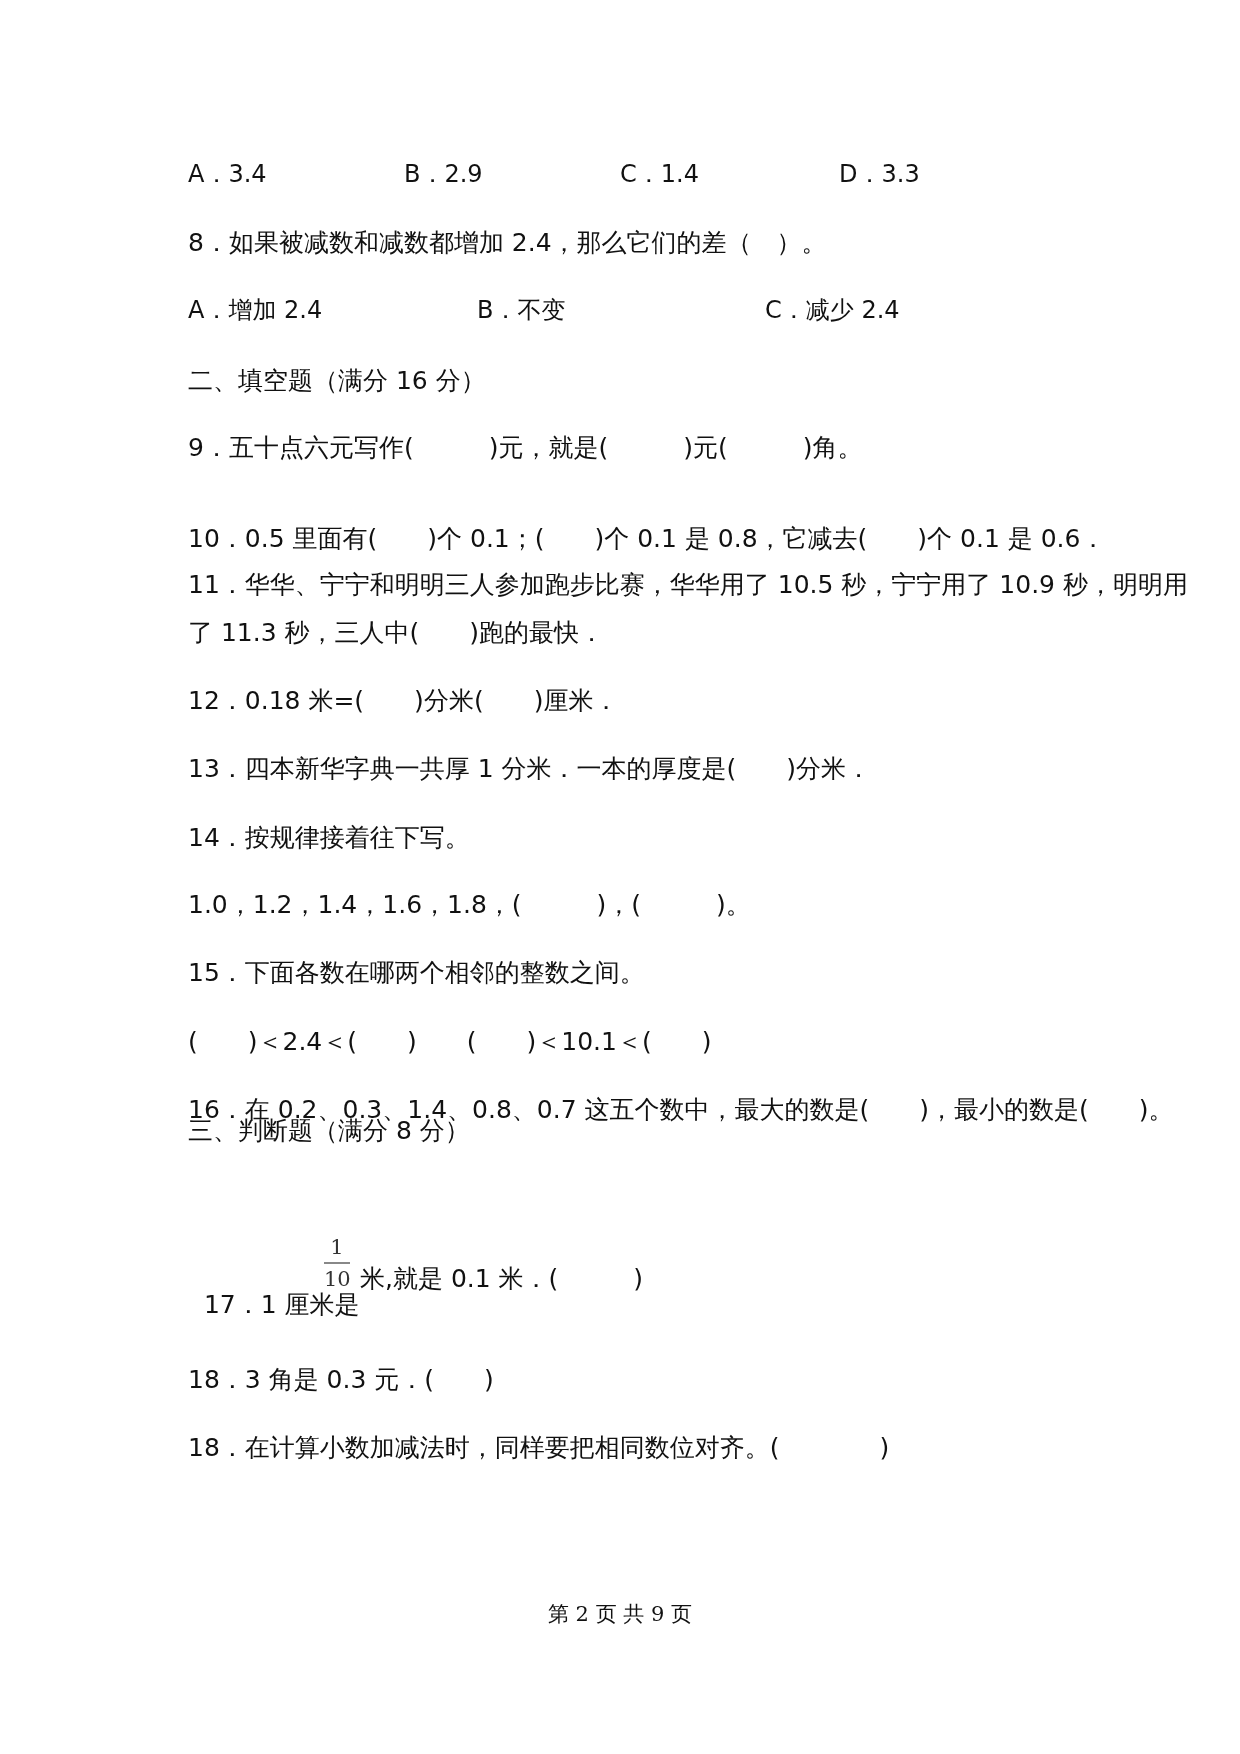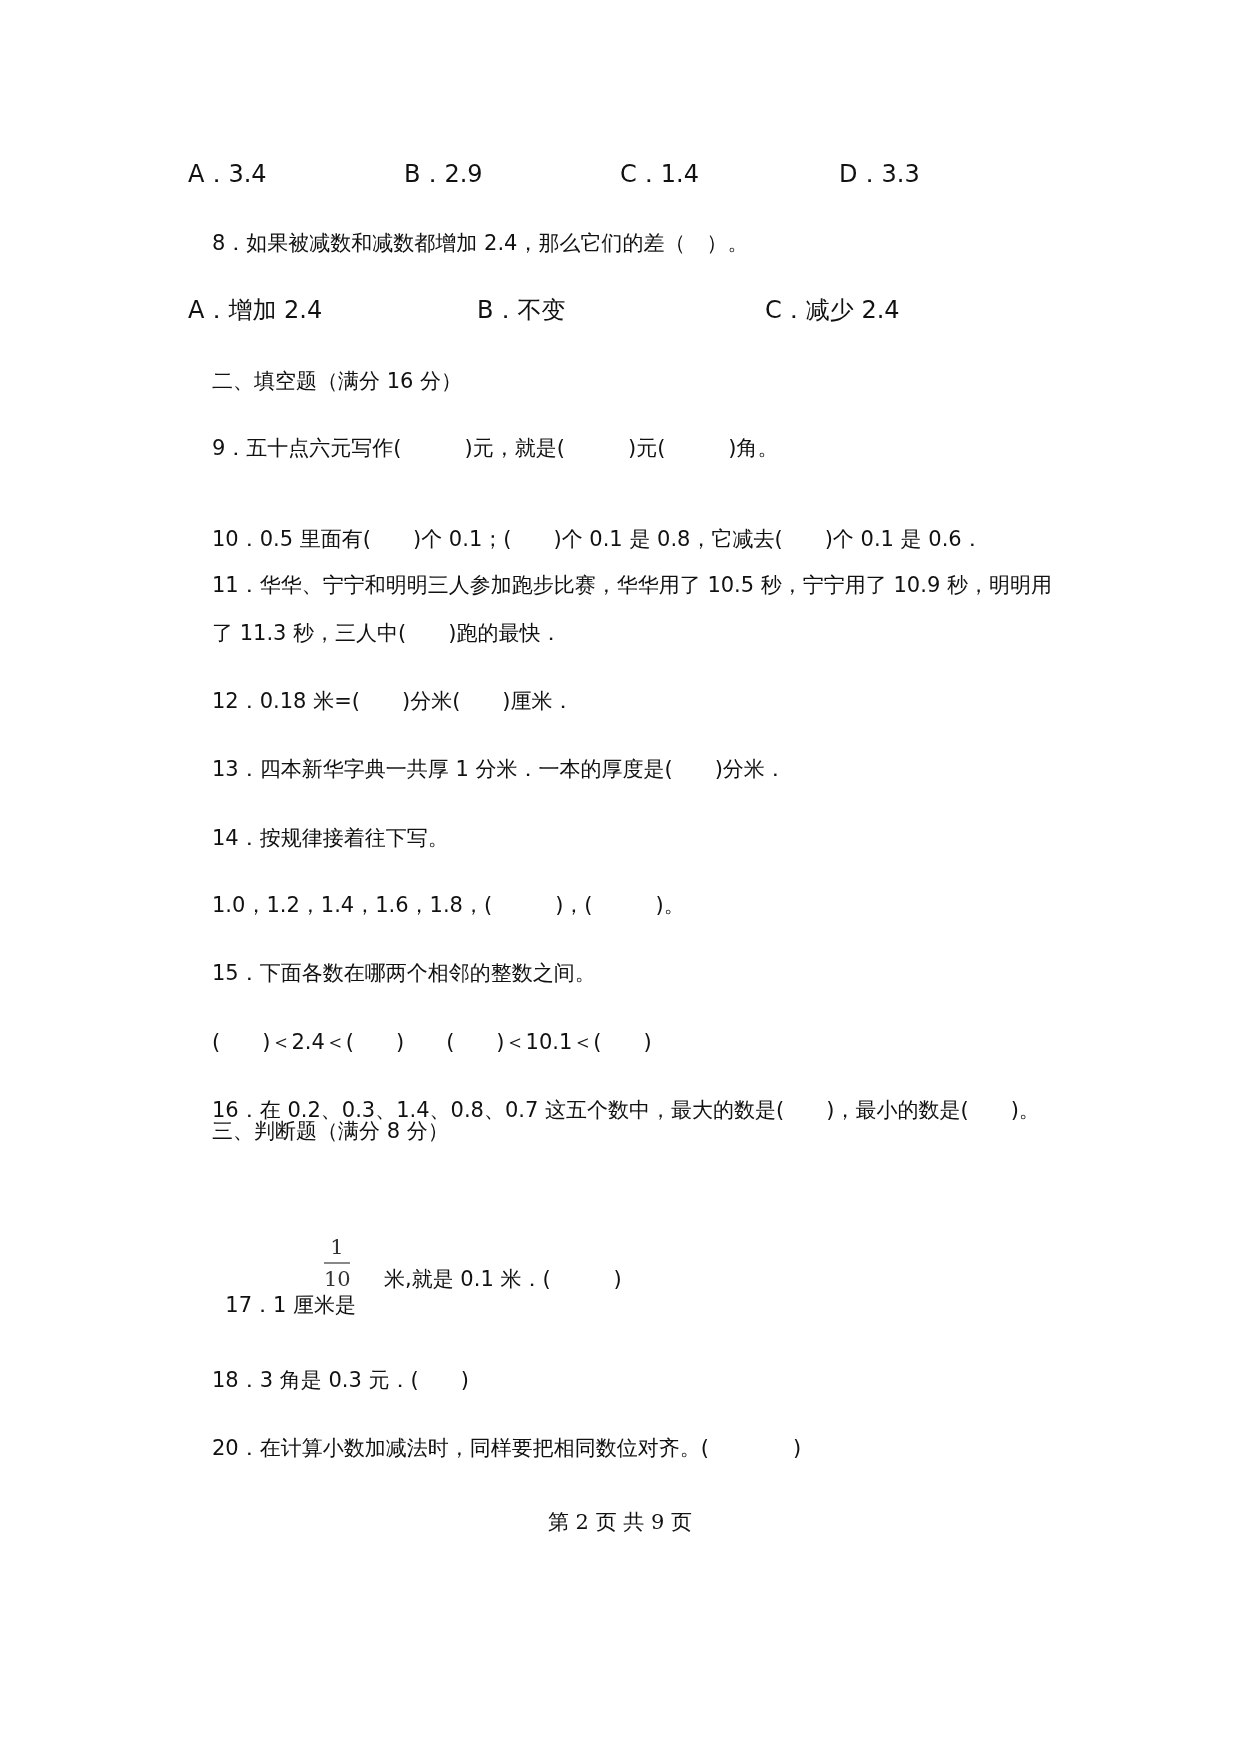--- a/index.html
+++ b/index.html
@@ -1,25 +1,25 @@
 <!DOCTYPE html>
 <html><head>
 <meta charset="utf-8">
 <style>
   html, body { margin:0; padding:0; background:#fff; }
   body { width:1240px; height:1754px; position:relative; overflow:hidden;
          font-family:"DejaVu Sans", sans-serif; color:#111; }
-  .line { position:absolute; left:188px; font-size:21px; white-space:pre; line-height:26px;margin-left:24px; }
+  .line { position:absolute; left:188px; font-size:25px; white-space:pre; line-height:26px; }
   .opt { position:absolute; font-size:24px; white-space:pre; line-height:26px; }
   .h { font-weight:normal; }
   .frac { position:absolute; font-family:"DejaVu Serif", serif; font-size:21px; color:#333; text-align:center; width:26px; }
   .frac .num { display:block; line-height:26px; }
   .frac .bar { display:block; height:2px; background:#888; margin:2px 0; }
   .frac .den { display:block; line-height:26px; }
-  .footer { position:absolute; top:1508px; left:0; width:1240px; text-align:center;
+  .footer { position:absolute; top:1600px; left:0; width:1240px; text-align:center;
             font-family:"DejaVu Serif", serif; font-size:21px; white-space:pre; }
 </style>
 </head>
 <body>
 
 <div>
   <span class="opt" style="left:188px;top:161px">A．3.4</span>
   <span class="opt" style="left:404px;top:161px">B．2.9</span>
   <span class="opt" style="left:620px;top:161px">C．1.4</span>
   <span class="opt" style="left:839px;top:161px">D．3.3</span>
@@ -52,15 +52,15 @@
   <span>17．1 厘米是</span>
 </div>
 <div class="frac" style="left:324px;top:1234px">
   <span class="num">1</span>
   <span class="bar"></span>
   <span class="den">10</span>
 </div>
 <div class="line" style="top:1266px;left:360px">米,就是 0.1 米．(　　　)</div>
 
 <div class="line" style="top:1367px">18．3 角是 0.3 元．(　　)</div>
-<div class="line" style="top:1435px">20．在计算小数加减法时，同样要把相同数位对齐。(　　　　)</div>
+<div class="line" style="top:1435px">18．在计算小数加减法时，同样要把相同数位对齐。(　　　　)</div>
 
 <div class="footer">第 2 页 共 9 页</div>
 
 </body></html>

